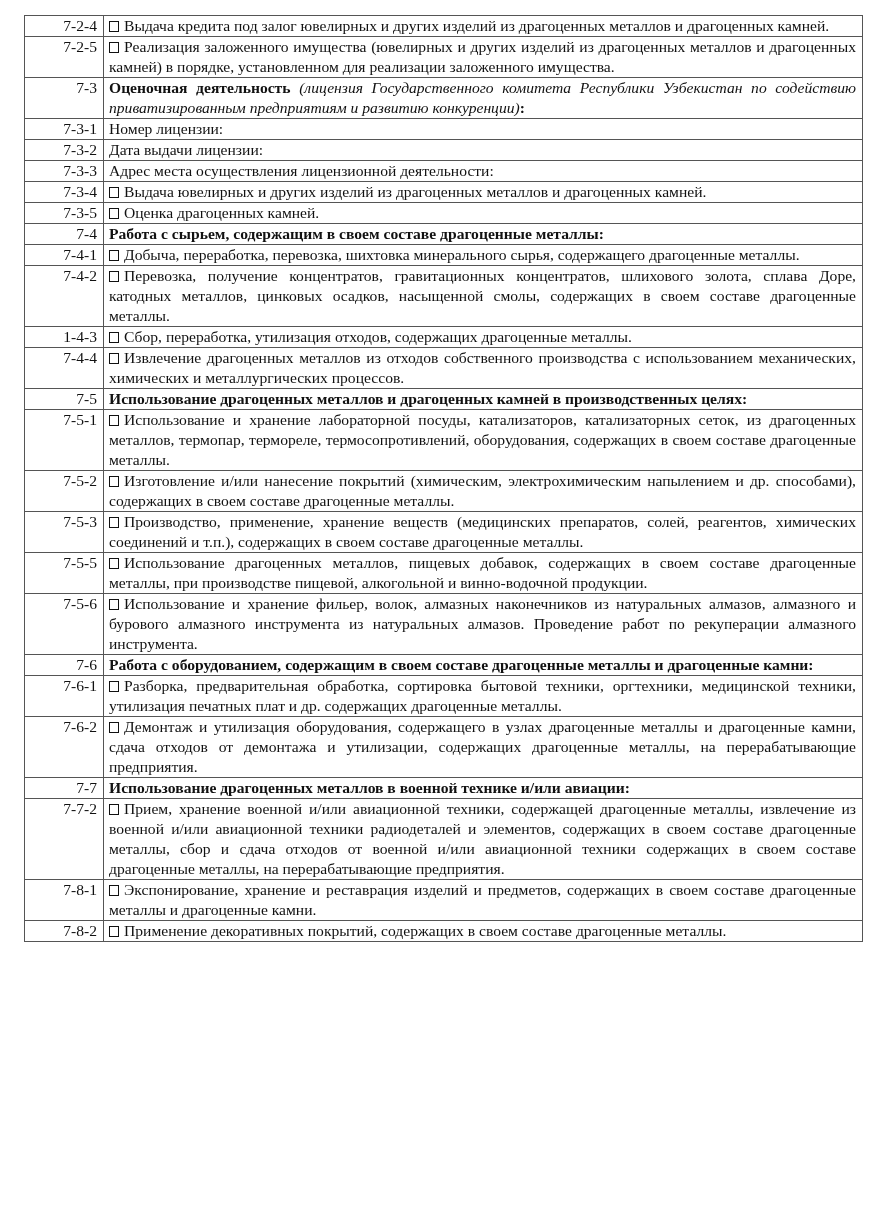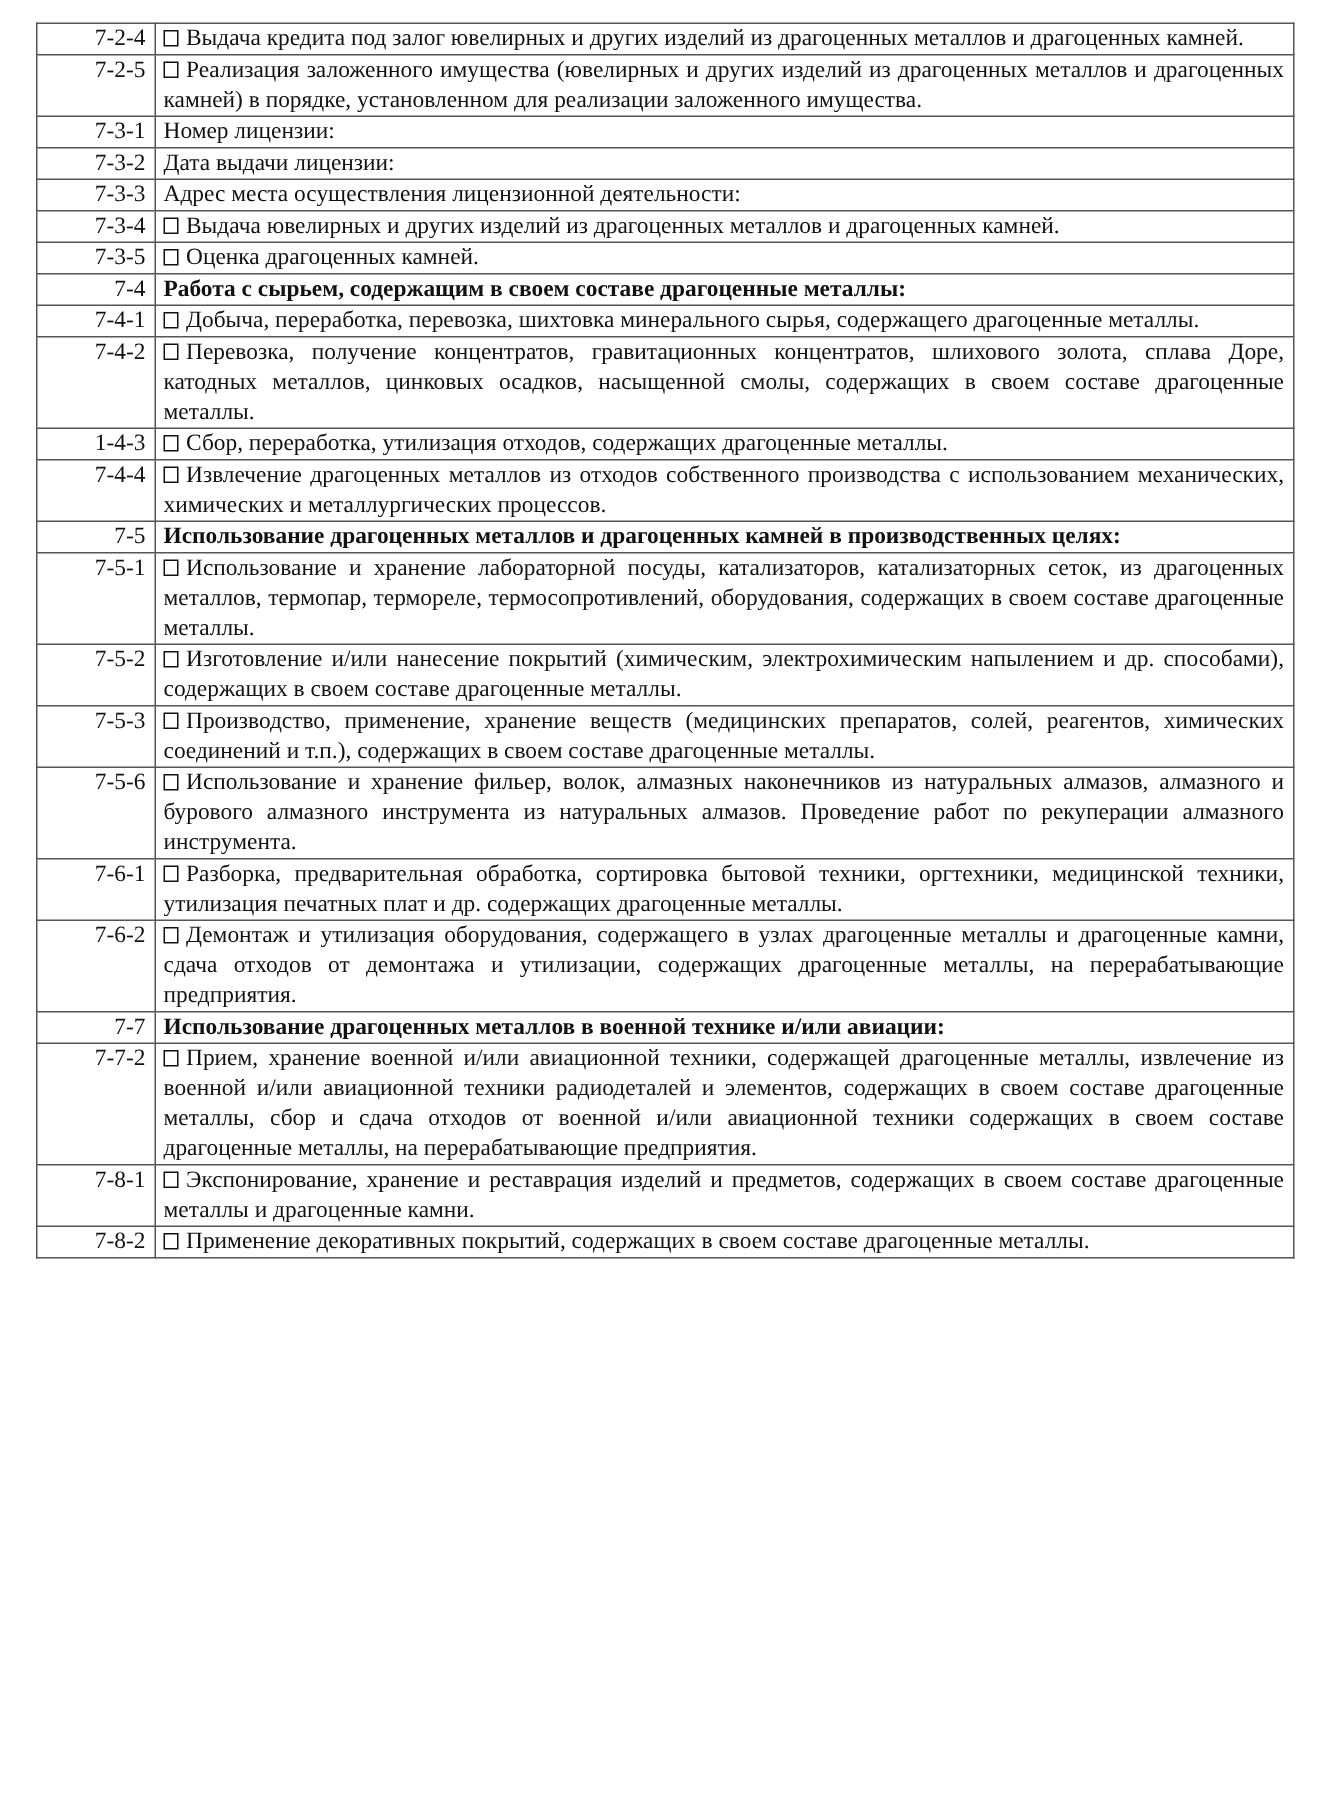--- a/index.html
+++ b/index.html
@@ -21,20 +21,24 @@
 <div class="page">
   <table class="lic">
     <tbody id="rows">
         <tr class="item">
           <td class="code">7-2-4</td>
           <td class="text"><span class="cb"></span><span>Выдача кредита под залог ювелирных и других изделий из драгоценных металлов и драгоценных камней.</span></td>
         </tr>
         <tr class="item">
           <td class="code">7-2-5</td>
           <td class="text"><span class="cb"></span><span>Реализация заложенного имущества (ювелирных и других изделий из драгоценных металлов и драгоценных камней) в порядке, установленном для реализации заложенного имущества.</span></td>
+        </tr>
+        <tr class="section">
+          <td class="code">7-3</td>
+          <td class="text"><span>Оценочная деятельность</span> <span class="note">(лицензия Государственного комитета Республики Узбекистан по содействию приватизированным предприятиям и развитию конкуренции)</span><span>:</span></td>
         </tr>
         <tr class="field">
           <td class="code">7-3-1</td>
           <td class="text"><span>Номер лицензии:</span></td>
         </tr>
         <tr class="field">
           <td class="code">7-3-2</td>
           <td class="text"><span>Дата выдачи лицензии:</span></td>
         </tr>
         <tr class="field">
@@ -79,22 +83,30 @@
         </tr>
         <tr class="item">
           <td class="code">7-5-2</td>
           <td class="text"><span class="cb"></span><span>Изготовление и/или нанесение покрытий (химическим, электрохимическим напылением и др. способами), содержащих в своем составе драгоценные металлы.</span></td>
         </tr>
         <tr class="item">
           <td class="code">7-5-3</td>
           <td class="text"><span class="cb"></span><span>Производство, применение, хранение веществ (медицинских препаратов, солей, реагентов, химических соединений и т.п.), содержащих в своем составе драгоценные металлы.</span></td>
         </tr>
         <tr class="item">
+          <td class="code">7-5-5</td>
+          <td class="text"><span class="cb"></span><span>Использование драгоценных металлов, пищевых добавок, содержащих в своем составе драгоценные металлы, при производстве пищевой, алкогольной и винно-водочной продукции.</span></td>
+        </tr>
+        <tr class="item">
           <td class="code">7-5-6</td>
           <td class="text"><span class="cb"></span><span>Использование и хранение фильер, волок, алмазных наконечников из натуральных алмазов, алмазного и бурового алмазного инструмента из натуральных алмазов. Проведение работ по рекуперации алмазного инструмента.</span></td>
+        </tr>
+        <tr class="section">
+          <td class="code">7-6</td>
+          <td class="text"><span>Работа с оборудованием, содержащим в своем составе драгоценные металлы и драгоценные камни:</span></td>
         </tr>
         <tr class="item">
           <td class="code">7-6-1</td>
           <td class="text"><span class="cb"></span><span>Разборка, предварительная обработка, сортировка бытовой техники, оргтехники, медицинской техники, утилизация печатных плат и др. содержащих драгоценные металлы.</span></td>
         </tr>
         <tr class="item">
           <td class="code">7-6-2</td>
           <td class="text"><span class="cb"></span><span>Демонтаж и утилизация оборудования, содержащего в узлах драгоценные металлы и драгоценные камни, сдача отходов от демонтажа и утилизации, содержащих драгоценные металлы, на перерабатывающие предприятия.</span></td>
         </tr>
         <tr class="section">

